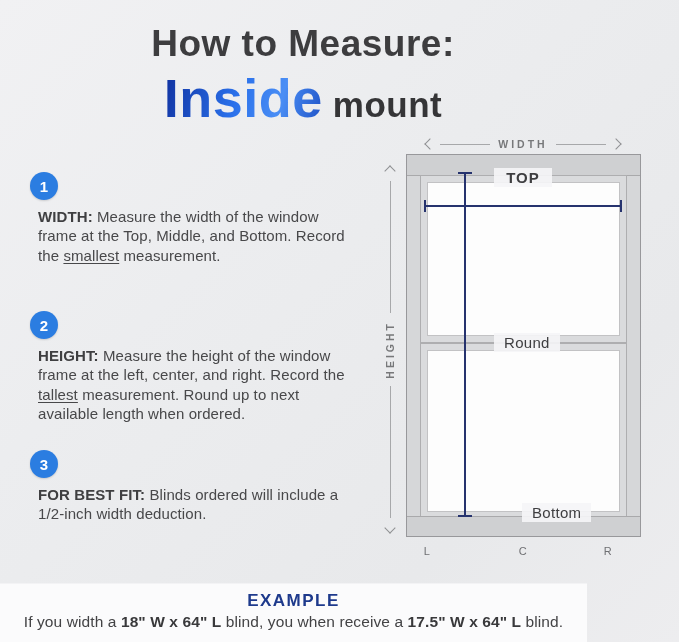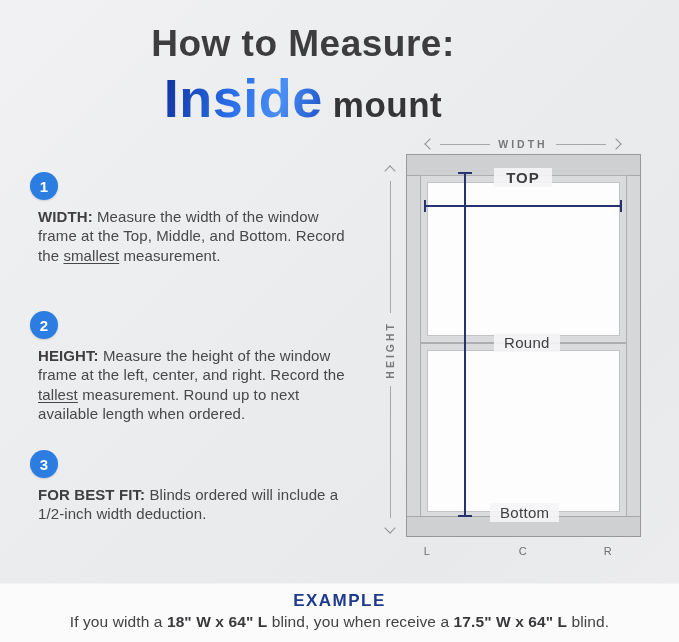--- a/index.html
+++ b/index.html
@@ -111,31 +111,31 @@
   }
   .measure-hline::before{ left:0; } .measure-hline::after{ right:0; }
 
   .pos-chip{
     position:absolute; z-index:5; min-width:58px; text-align:center;
     background:rgba(245,245,247,0.9); color:#3e3e40;
     font-size:15px; letter-spacing:0.3px; padding:1px 10px;
   }
   .chip-top{ left:494px; top:168px; font-weight:700; letter-spacing:1px; }
   .chip-middle{ left:494px; top:333px; }
-  .chip-bottom{ left:490px; top:503px; }
+  .chip-bottom{ left:522px; top:503px; }
 
   .lcr-marker{
     position:absolute; top:545px; font-size:11px; color:#6f7073;
     letter-spacing:0.5px; width:20px; text-align:center; z-index:5;
   }
   .lcr-l{ left:417px; } .lcr-c{ left:513px; } .lcr-r{ left:598px; }
 
   
   .example-strip{
-    position:absolute; left:0; top:583px; width:679px; height:59px;
+    position:absolute; left:0; top:583px; width:587px; height:59px;
     background:#fbfbfc; border-top:1px solid #f3f3f5; text-align:center;
   }
   .example-heading{
     margin-top:7px; font-size:17px; font-weight:700; color:#1e3a8c; letter-spacing:1.5px;
   }
   .example-text{
     margin-top:2px; font-size:15.5px; color:#434345; letter-spacing:0.1px;
   }
   .example-bold{ font-weight:700; color:#39393b; }
 </style>

